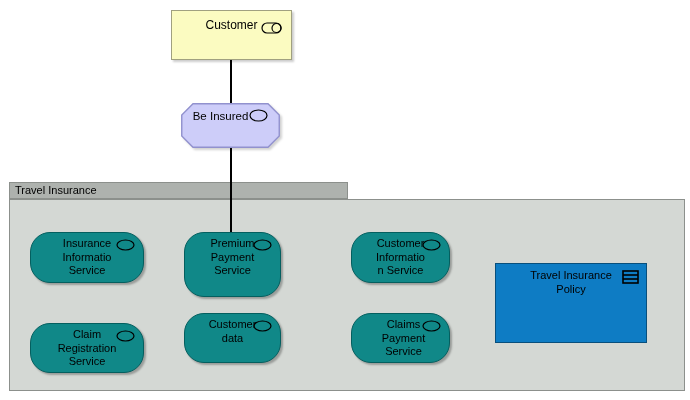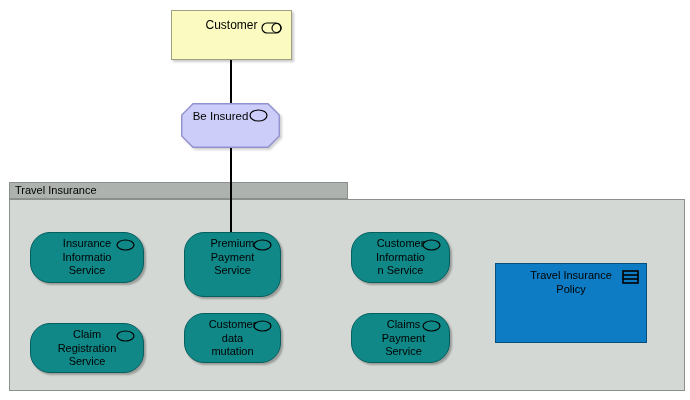--- a/index.html
+++ b/index.html
@@ -164,21 +164,20 @@
 
   <div class="abs svc" id="svc5">
     <span class="corner-icon">
       <svg width="19" height="12" viewBox="0 0 19 12">
           <ellipse cx="9.5" cy="6" rx="8.5" ry="5" fill="none" stroke="#000" stroke-width="1.2"></ellipse>
         </svg>
     </span>
     <div class="svc-text">
       <div>Customer</div>
       <div>data</div>
-      <div>mutation</div>
     </div>
   </div>
 
   <div class="abs svc" id="svc6">
     <span class="corner-icon">
       <svg width="19" height="12" viewBox="0 0 19 12">
           <ellipse cx="9.5" cy="6" rx="8.5" ry="5" fill="none" stroke="#000" stroke-width="1.2"></ellipse>
         </svg>
     </span>
     <div class="svc-text">

